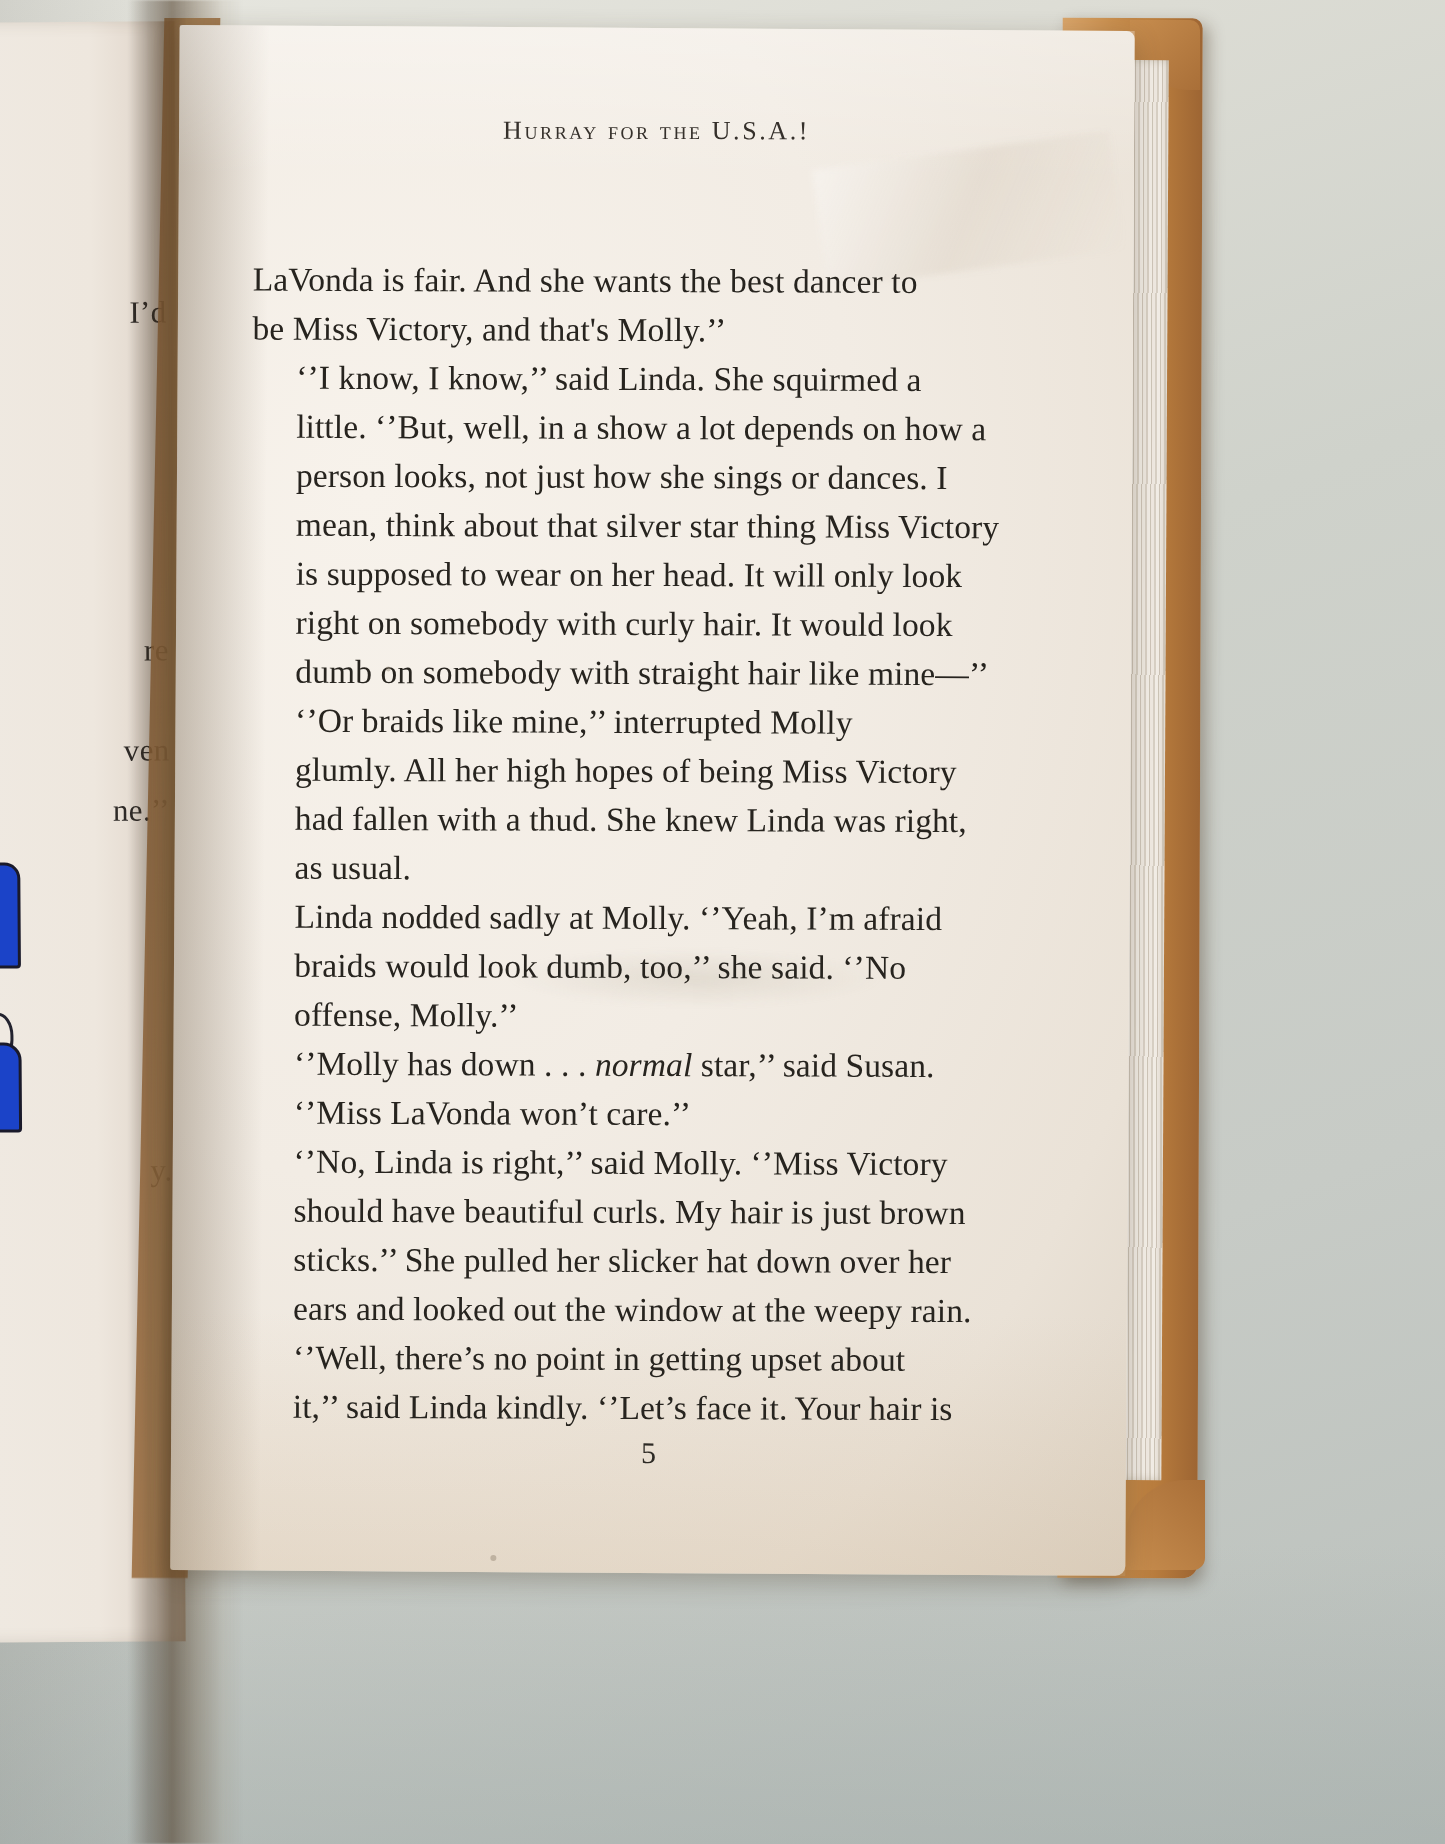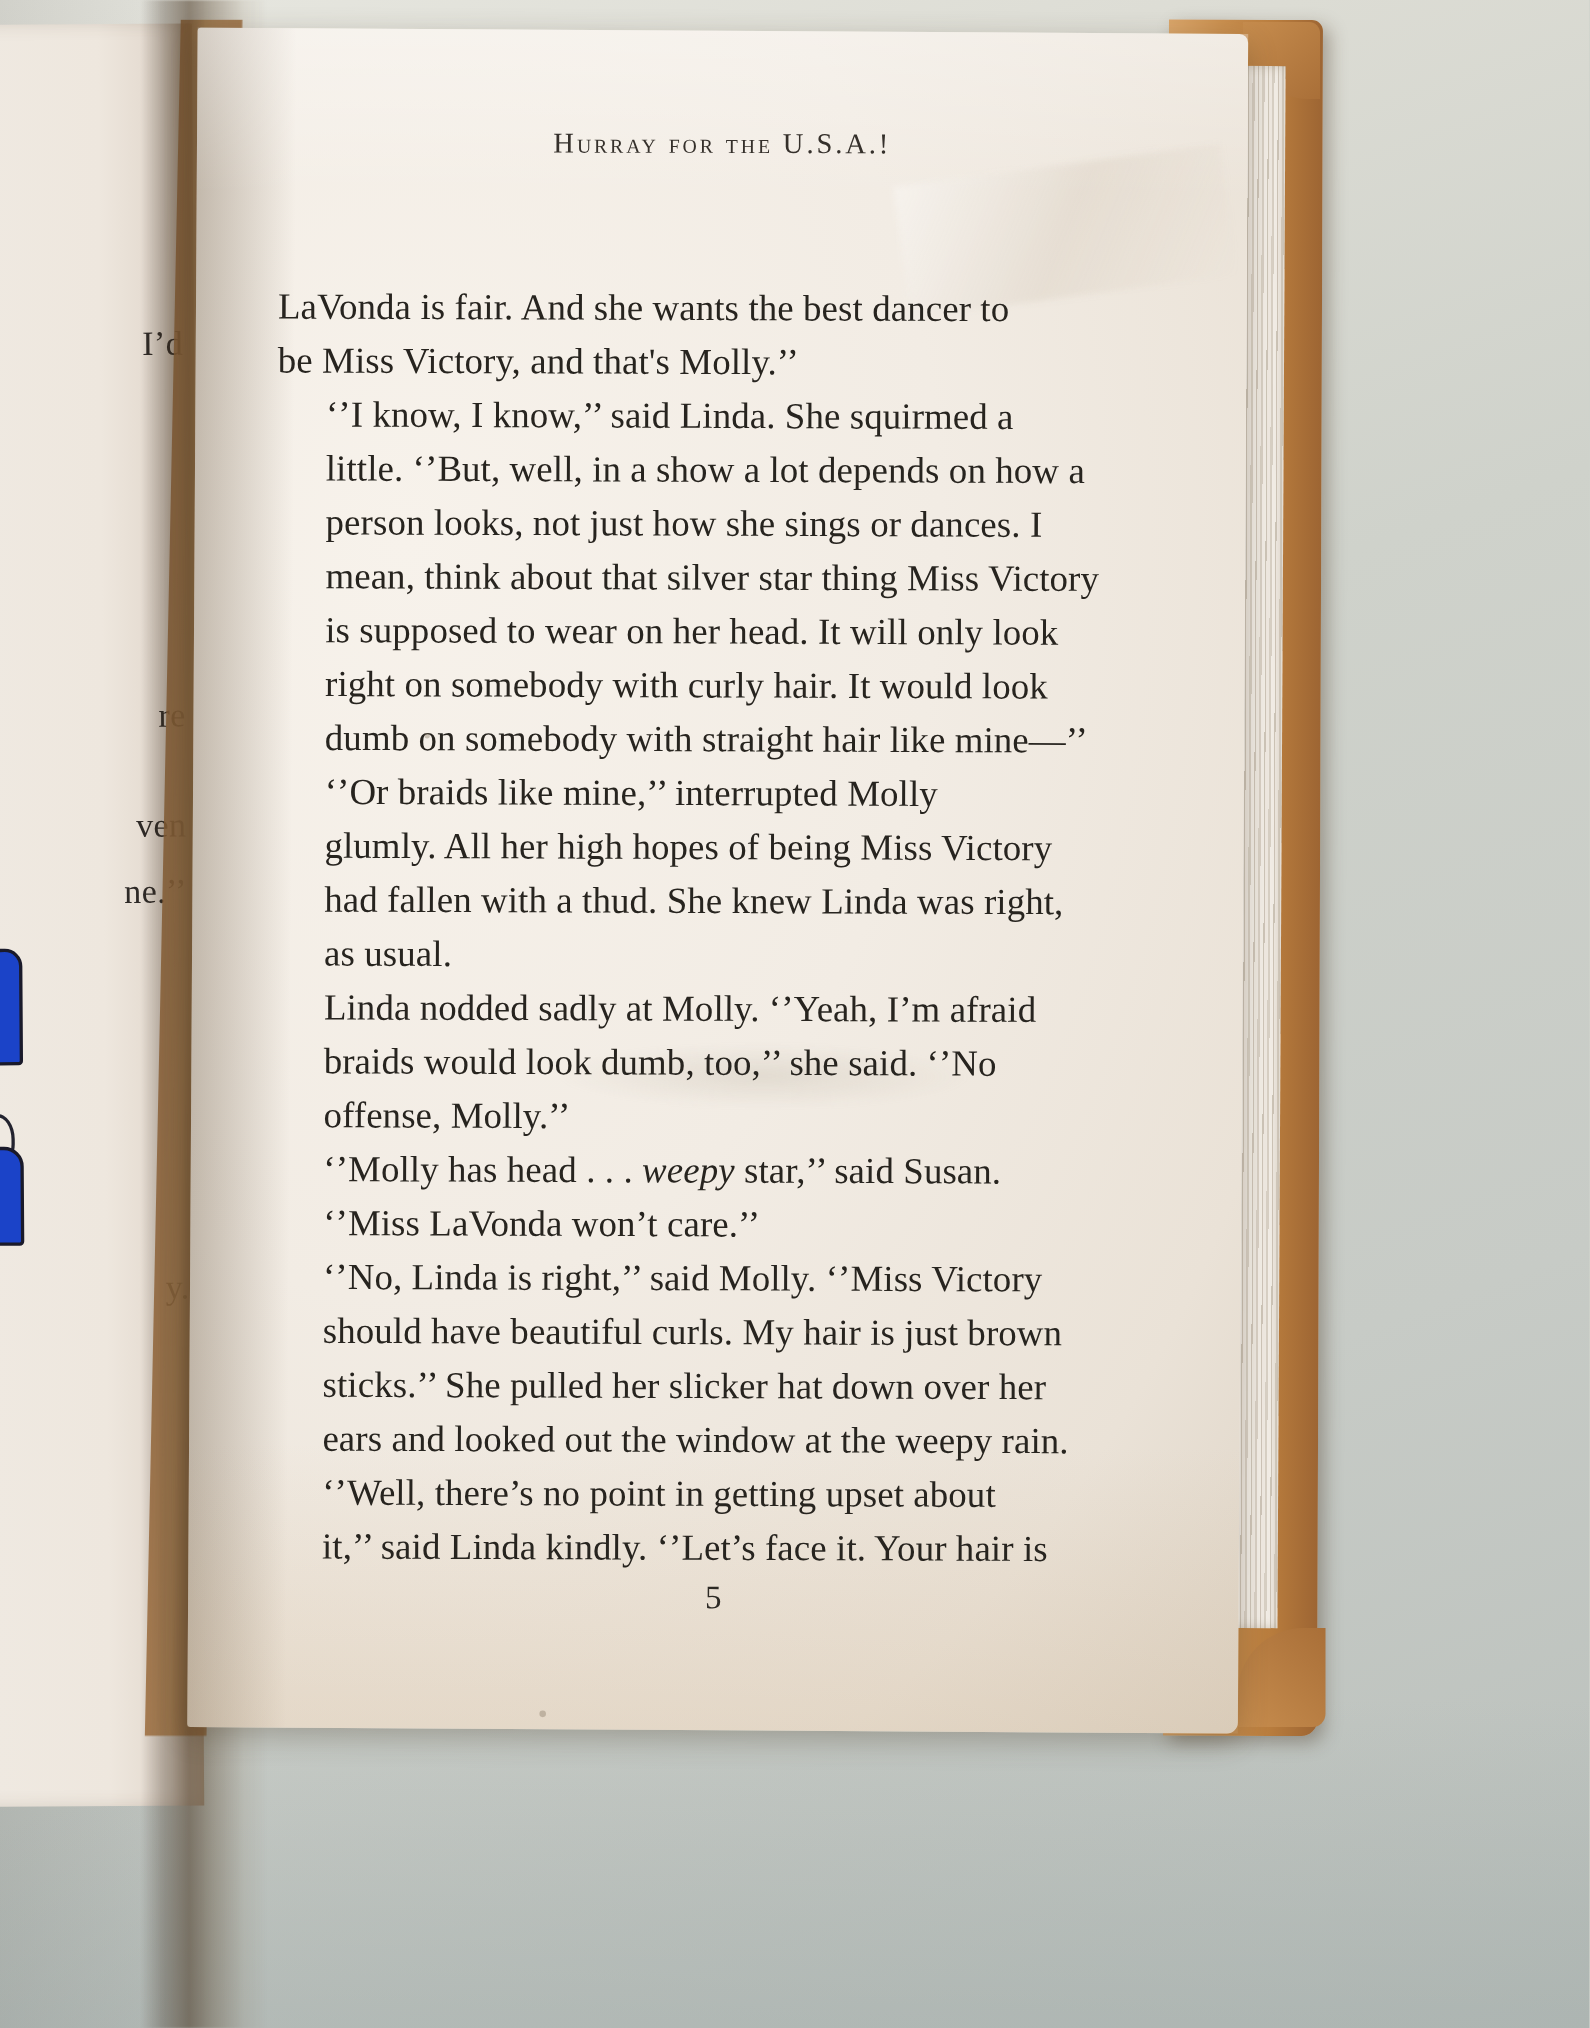--- a/index.html
+++ b/index.html
@@ -307,21 +307,21 @@
           <span class="ln">glumly. All her high hopes of being Miss Victory</span>
           <span class="ln">had fallen with a thud. She knew Linda was right,</span>
           <span class="ln">as usual.</span>
         </p>
         <p class="indent">
           <span class="ln">Linda nodded sadly at Molly. ‘’Yeah, I’m afraid</span>
           <span class="ln">braids would look dumb, too,’’ she said. ‘’No</span>
           <span class="ln">offense, Molly.’’</span>
         </p>
         <p class="indent">
-          <span class="ln"><span>‘’Molly has head . . . </span><em>weepy</em><span> star,’’ said Susan.</span></span>
+          <span class="ln"><span>‘’Molly has down . . . </span><em>normal</em><span> star,’’ said Susan.</span></span>
           <span class="ln">‘’Miss LaVonda won’t care.’’</span>
         </p>
         <p class="indent">
           <span class="ln">‘’No, Linda is right,’’ said Molly. ‘’Miss Victory</span>
           <span class="ln">should have beautiful curls. My hair is just brown</span>
           <span class="ln">sticks.’’ She pulled her slicker hat down over her</span>
           <span class="ln">ears and looked out the window at the weepy rain.</span>
         </p>
         <p class="indent">
           <span class="ln">‘’Well, there’s no point in getting upset about</span>

